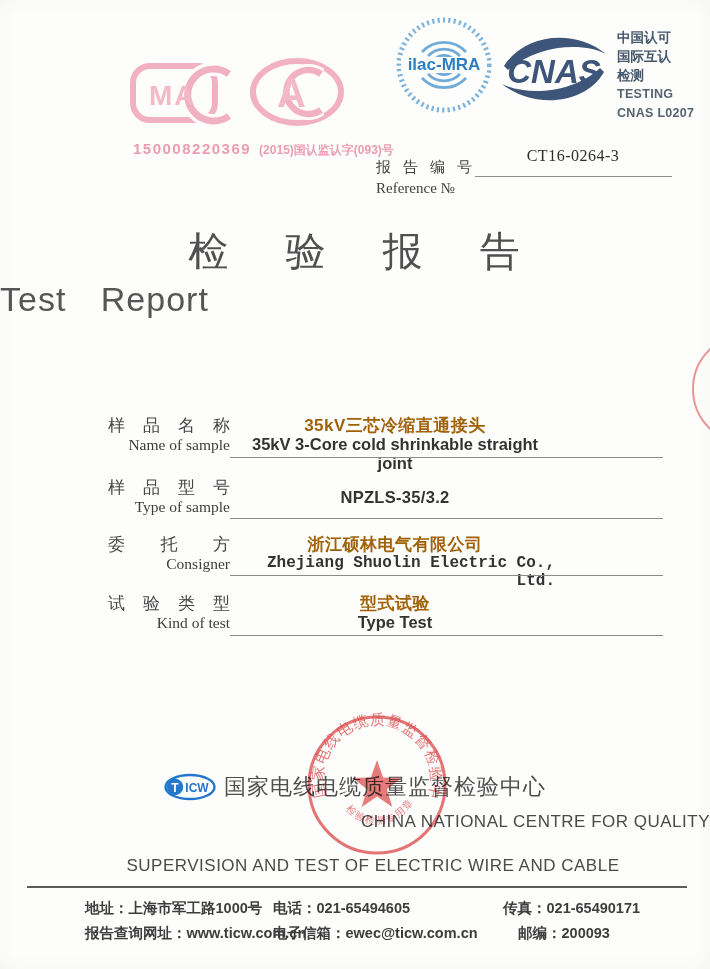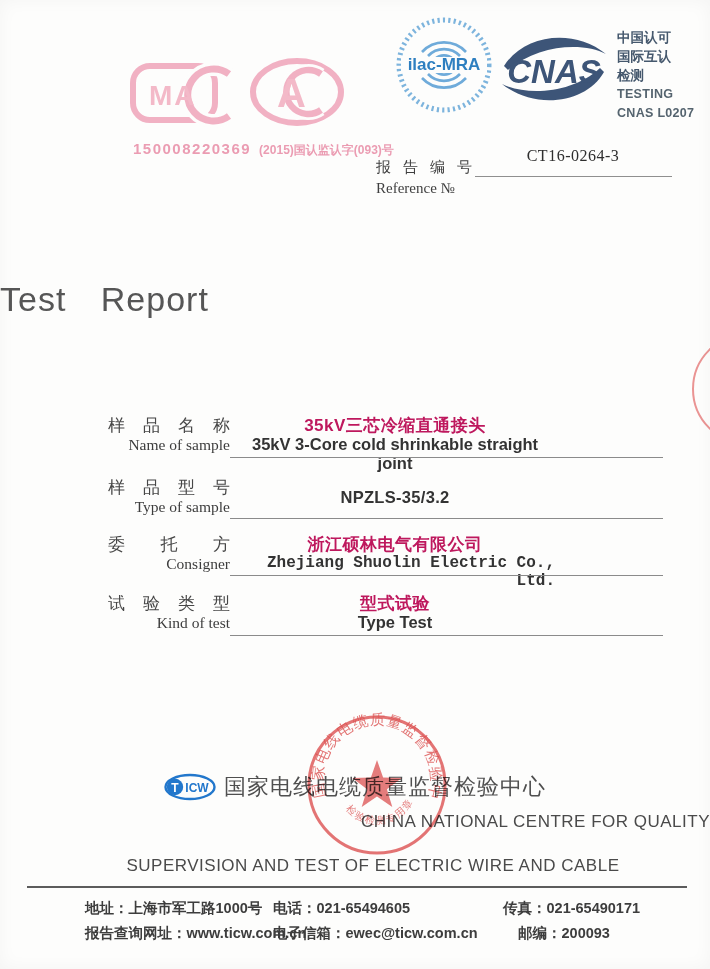--- a/index.html
+++ b/index.html
@@ -43,21 +43,21 @@
               font-size:34px; font-weight:400; color:#565656; word-spacing:24px; letter-spacing:1px; }
 
   
   .frow { position:absolute; left:0; width:100%; }
   .frow .uline { position:absolute; left:230px; right:47px; bottom:0; border-bottom:1.5px solid #8b8b8b; }
   .flabel-cn { position:absolute; left:108px; top:0; width:122px; font-size:17px; color:#474747;
                text-align:justify; text-align-last:justify; }
   .flabel-en { position:absolute; left:88px; top:22px; width:142px; text-align:right;
                font-family:"Liberation Serif", serif; font-size:15.5px; color:#3d3d3d; }
   .fval-cn { position:absolute; left:235px; top:0; width:320px; text-align:center;
-             font-size:17px; font-weight:bold; color:#be185d; letter-spacing:.5px; }
+             font-size:17px; font-weight:bold; color:#a16207; letter-spacing:.5px; }
   .fval-en { position:absolute; left:235px; top:21px; width:320px; text-align:center;
              font-size:16.5px; font-weight:bold; color:#333; }
   .fval-mid { top:12px; font-weight:600; letter-spacing:.3px; }
   .mono { font-family:"Liberation Mono", monospace; font-size:16px; font-weight:700;text-align:right; }
 
   #row1 { top:414px; height:44px; }
   #row2 { top:476px; height:43px; }
   #row3 { top:533px; height:43px;padding-left:41px; }
   #row4 { top:592px; height:44px; }
 
@@ -136,20 +136,21 @@
     <div class="en">CNAS L0207</div>
   </div>
 
   <div class="refblock">
     <div class="ref-cn">报 告 编 号</div>
     <div class="ref-en">Reference №</div>
   </div>
   <div class="ref-val">CT16-0264-3</div>
   <div class="ref-line"></div>
 
+  <div class="title-cn">检 验 报 告</div>
   <div class="title-en">Test Report</div>
 
   <div class="frow" id="row1">
     <div class="flabel-cn">样 品 名 称</div>
     <div class="flabel-en">Name of sample</div>
     <div class="fval-cn">35kV三芯冷缩直通接头</div>
     <div class="fval-en">35kV 3-Core cold shrinkable straight joint</div>
     <div class="uline"></div>
   </div>
 

